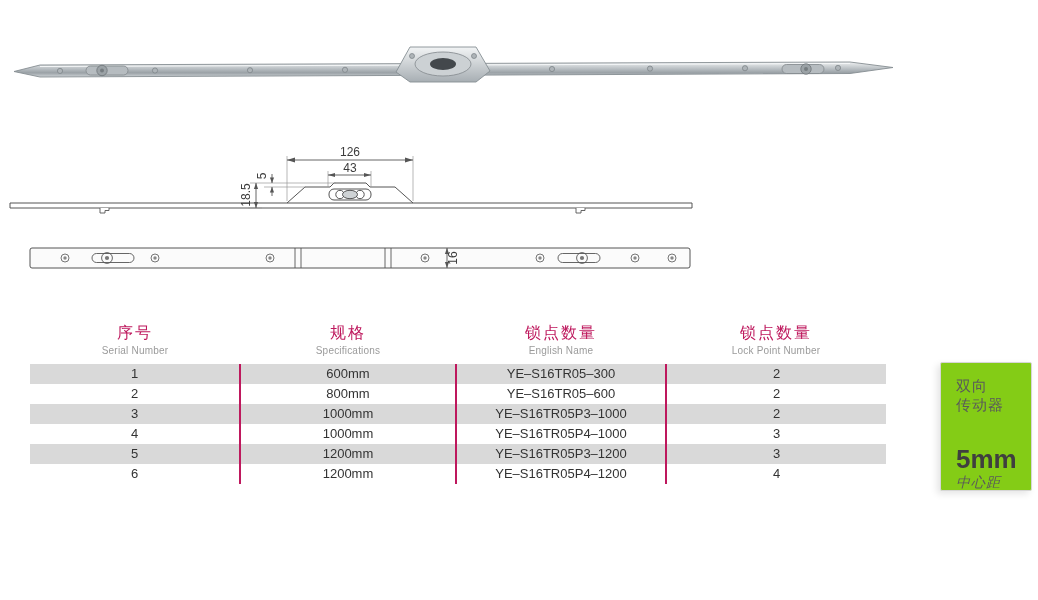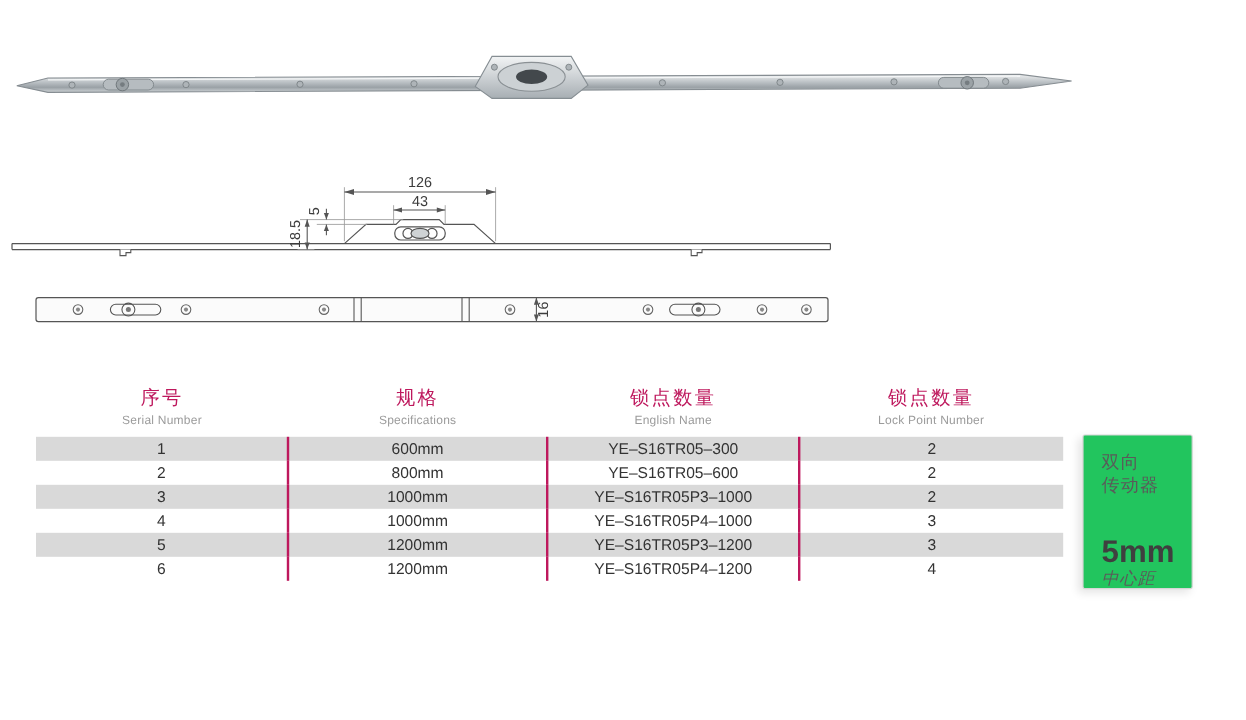--- a/index.html
+++ b/index.html
@@ -25,22 +25,22 @@
   .th-en { font-size:10px; color:#9b9b9b; line-height:13px; letter-spacing:0.2px; }
   .spec-table td {
     height:20px; line-height:20px; text-align:center;
     font-size:13px; color:#333;
   }
   .spec-table tr.alt td { background:#d9d9d9; }
   .spec-table td + td { border-left:2px solid #be185d; }
 
   
   .callout {
-    position:absolute; left:902px; top:362px; width:92px; height:129px;
-    background:#22c55e; border:1px solid #d6d6d6; border-radius:2px;
+    position:absolute; left:940px; top:362px; width:92px; height:129px;
+    background:#84cc16; border:1px solid #d6d6d6; border-radius:2px;
     box-shadow:-3px 3px 7px rgba(0,0,0,0.10);
     padding:13px 6px 8px 15px;
   }
   .callout .name { font-size:15px; color:#5a5a5a; line-height:19px; letter-spacing:1px; }
   .callout .big  { font-size:26px; font-weight:bold; color:#3f3f3f; line-height:28px; margin-top:31px; }
   .callout .small{ font-size:14px; color:#5a5a5a; letter-spacing:1px; line-height:18px;font-style:italic; }
 
   
   .dim-text { font-size:12px; fill:#3c3c3c; font-family:"Liberation Sans","DejaVu Sans",sans-serif; }
 </style>

